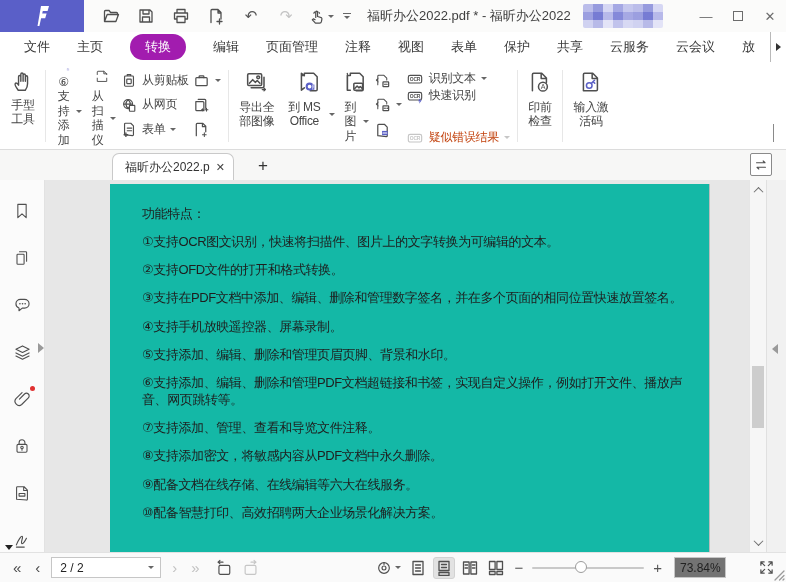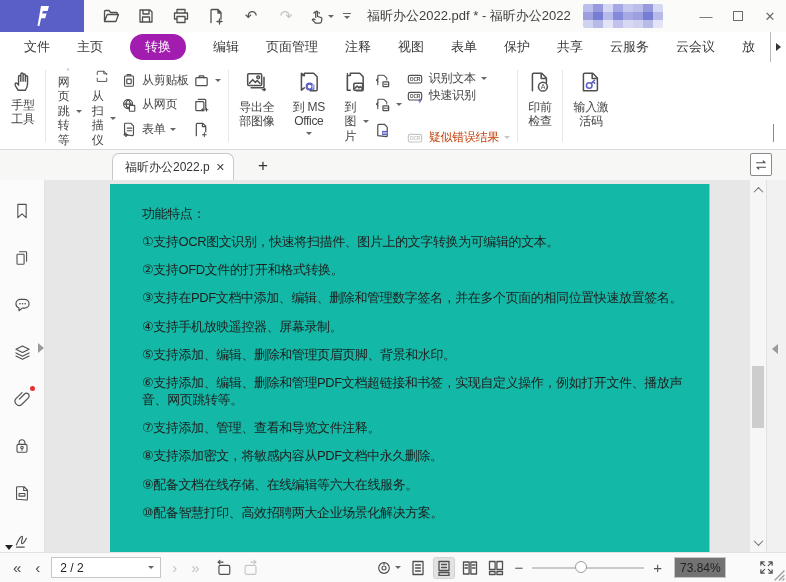--- a/index.html
+++ b/index.html
@@ -32,21 +32,21 @@
   .rtab { font-size:13px; color:#3a3a3a; white-space:nowrap; cursor:default; }
   .rtab.active { background:#a21caf; color:#fff; padding:4px 15px; border-radius:13px; }
   .rtab.clip { width:15px; overflow:hidden; }
   .tab-scroll { position:absolute; right:0; top:0; width:16px; height:30px; background:#fff; border-left:1px solid #b9b9b9; display:flex; align-items:center; justify-content:center; }
   .tab-scroll .tri { width:0; height:0; border-top:4px solid transparent; border-bottom:4px solid transparent; border-left:5px solid #333; }
 
   
   .ribbon { height:88px; background:#fff; border-bottom:1px solid #dcdcdc; display:flex; align-items:stretch; padding:3px 4px 2px 6px; position:relative; }
   .rbtn { display:flex; flex-direction:column; align-items:center; justify-content:flex-start; padding:3px 3px 0; border-radius:3px; }
   .rbtn .lbl { margin-top:4px; font-size:12px; line-height:1.2; color:#454545; text-align:center; letter-spacing:-0.3px; }
-  .w26 .lbl { width:28px; } .w40 .lbl { width:40px; } .w52 .lbl { width:52px;flex-direction:column; }
+  .w26 .lbl { width:28px; } .w40 .lbl { width:40px; } .w52 .lbl { width:52px; }
   .sep { width:1px; background:#e7e7e7; margin:5px 5px; }
   .small-col { display:flex; flex-direction:column; justify-content:space-between; padding:5px 2px 8px; }
   .srow { display:flex; align-items:center; gap:5px; height:20px; font-size:12px; color:#454545; letter-spacing:-0.3px; white-space:nowrap; }
   .srow.disabled { color:#c2410c;margin-top:25px; }
   .arrow-after { display:inline-flex; align-items:center; gap:3px; }
   .collapse-ribbon { position:absolute; right:12px; bottom:6px; }
   svg.ln { stroke:#4f4f4f; fill:none; stroke-width:1.3; stroke-linecap:round; stroke-linejoin:round; }
   svg.ln .fillb { fill:#5b60c6; stroke:none; }
   svg.blue { stroke:#5b60c6; }
   svg.dis { stroke:#c6c6c6; }
@@ -193,21 +193,21 @@
 
 
     <div class="sep"></div>
 
     <div class="rbtn w26">
       <svg class="ln blue" width="28" height="28" viewBox="0 0 24 24">
         <path d="M8.5 4.5h8.5a1 1 0 0 1 1 1v11"></path>
         <rect x="5.5" y="7.5" width="10" height="12.5" rx="1"></rect>
       </svg>
       <span class="lbl arrow-after">
-          <span>网页跳转等</span>
+          <span>⑥支持添加</span>
           <i class="dd sm"></i>
         </span>
     </div>
 
     <div class="rbtn w26">
       <svg class="ln" width="28" height="28" viewBox="0 0 24 24">
         <path d="M5.5 9V5.5a1 1 0 0 1 1-1h8L18.5 8v1 M14.5 4.5V8h4 M5.5 14v4.5h13V14"></path>
       </svg>
       <span class="lbl arrow-after">
           <span>从扫描仪</span>

